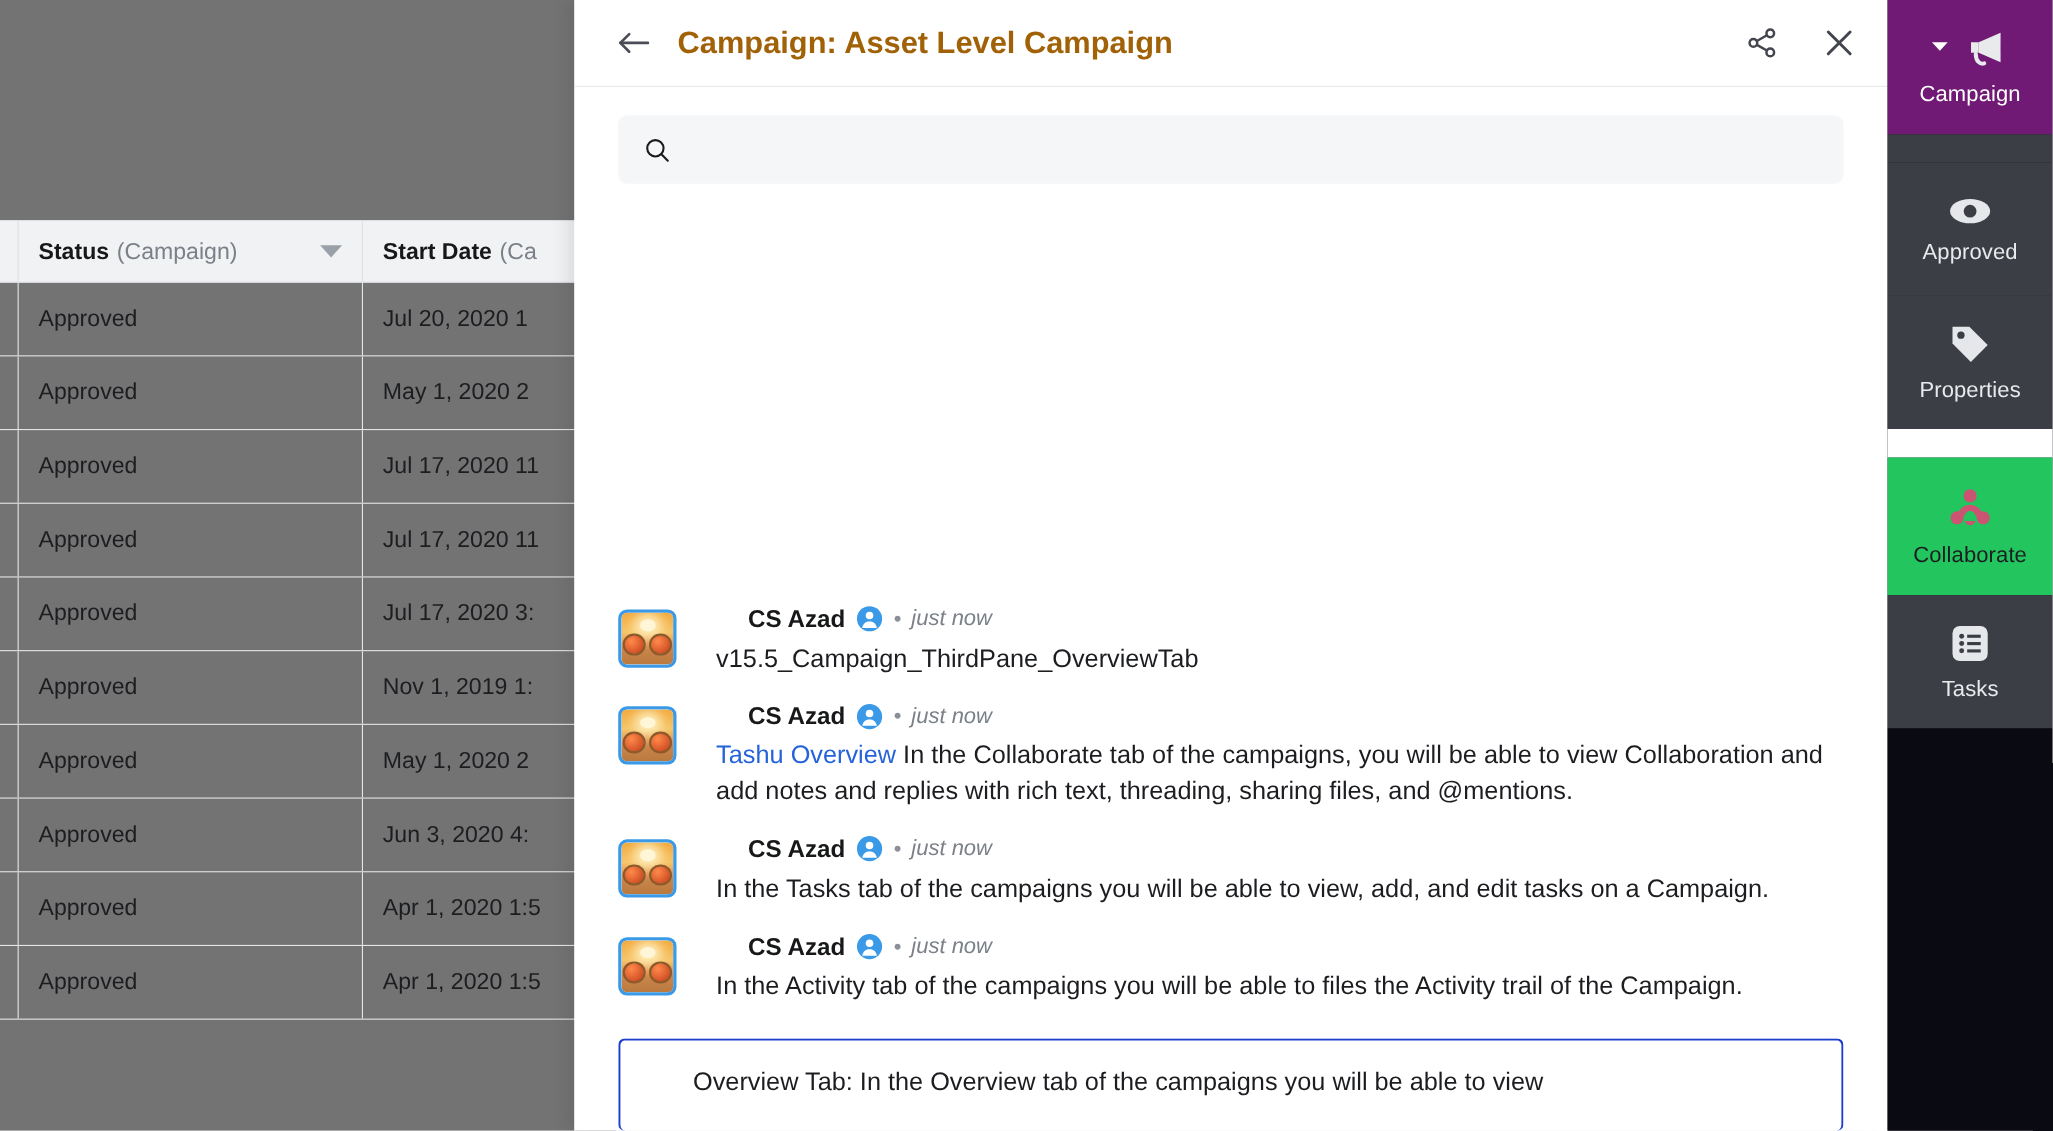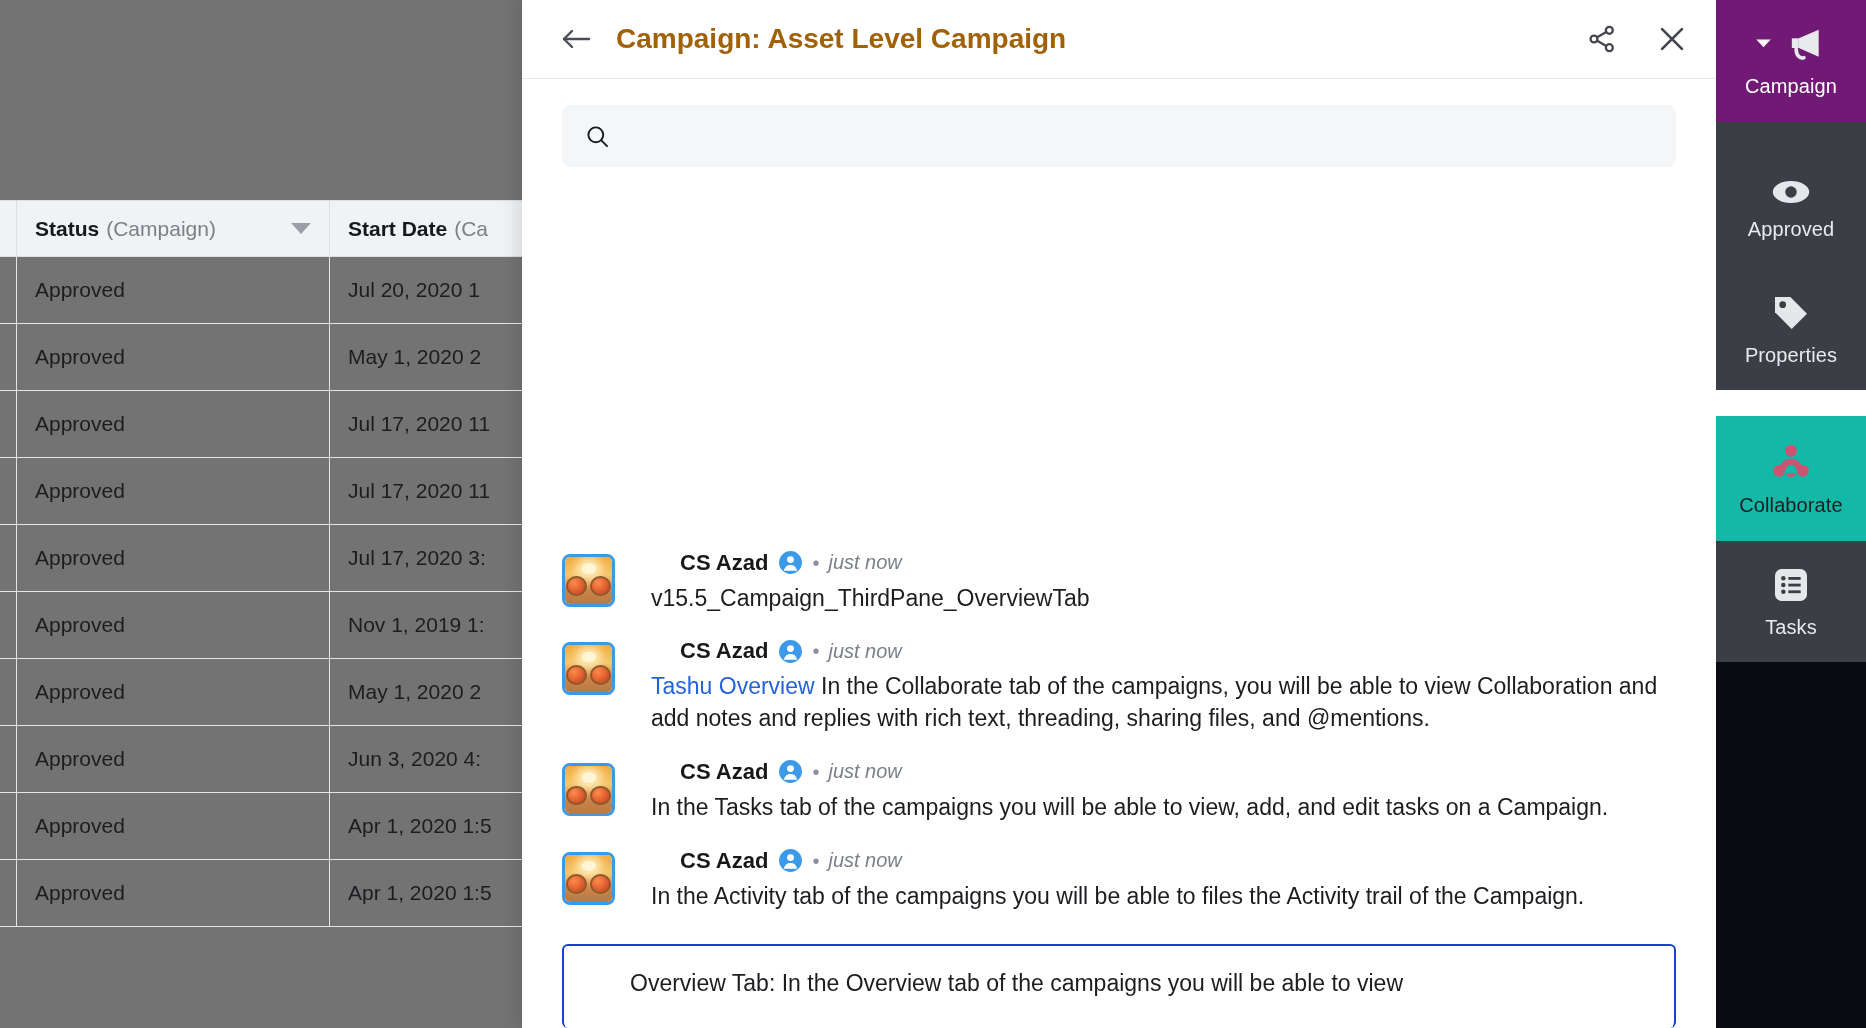--- a/index.html
+++ b/index.html
@@ -202,21 +202,21 @@
   .rail-item .r-label {
     font-size: 20px;
     margin-top: 11px;
     letter-spacing: 0.1px;
   }
   .rail-campaign { height: 122px; background: #701a75; color: #ffffff; }
   .rail-campaign .icon-row { display: flex; align-items: center; gap: 9px; }
   .rail-dark { background: #3b3f45; color: #e8eaec; }
   .rail-overview   { height: 121px; }
   .rail-properties { height: 121px; }
-  .rail-collaborate{ height: 125px; background: #14b8a6; color: #1c1d20; }
+  .rail-collaborate{ height: 125px; background: #22c55e; color: #1c1d20; }
   .rail-tasks      { height: 121px; }
   .rail-activity   { height: 121px; }
   .rail-filler     { flex: 1; background: #0a0b12; }
   .rail-gap-top    { height: 26px; background: #3b3f45; }
   .rail-gap-mid    { height: 26px; background: #ffffff; }
 </style>
 </head>
 <body>
 
 <div id="root">

